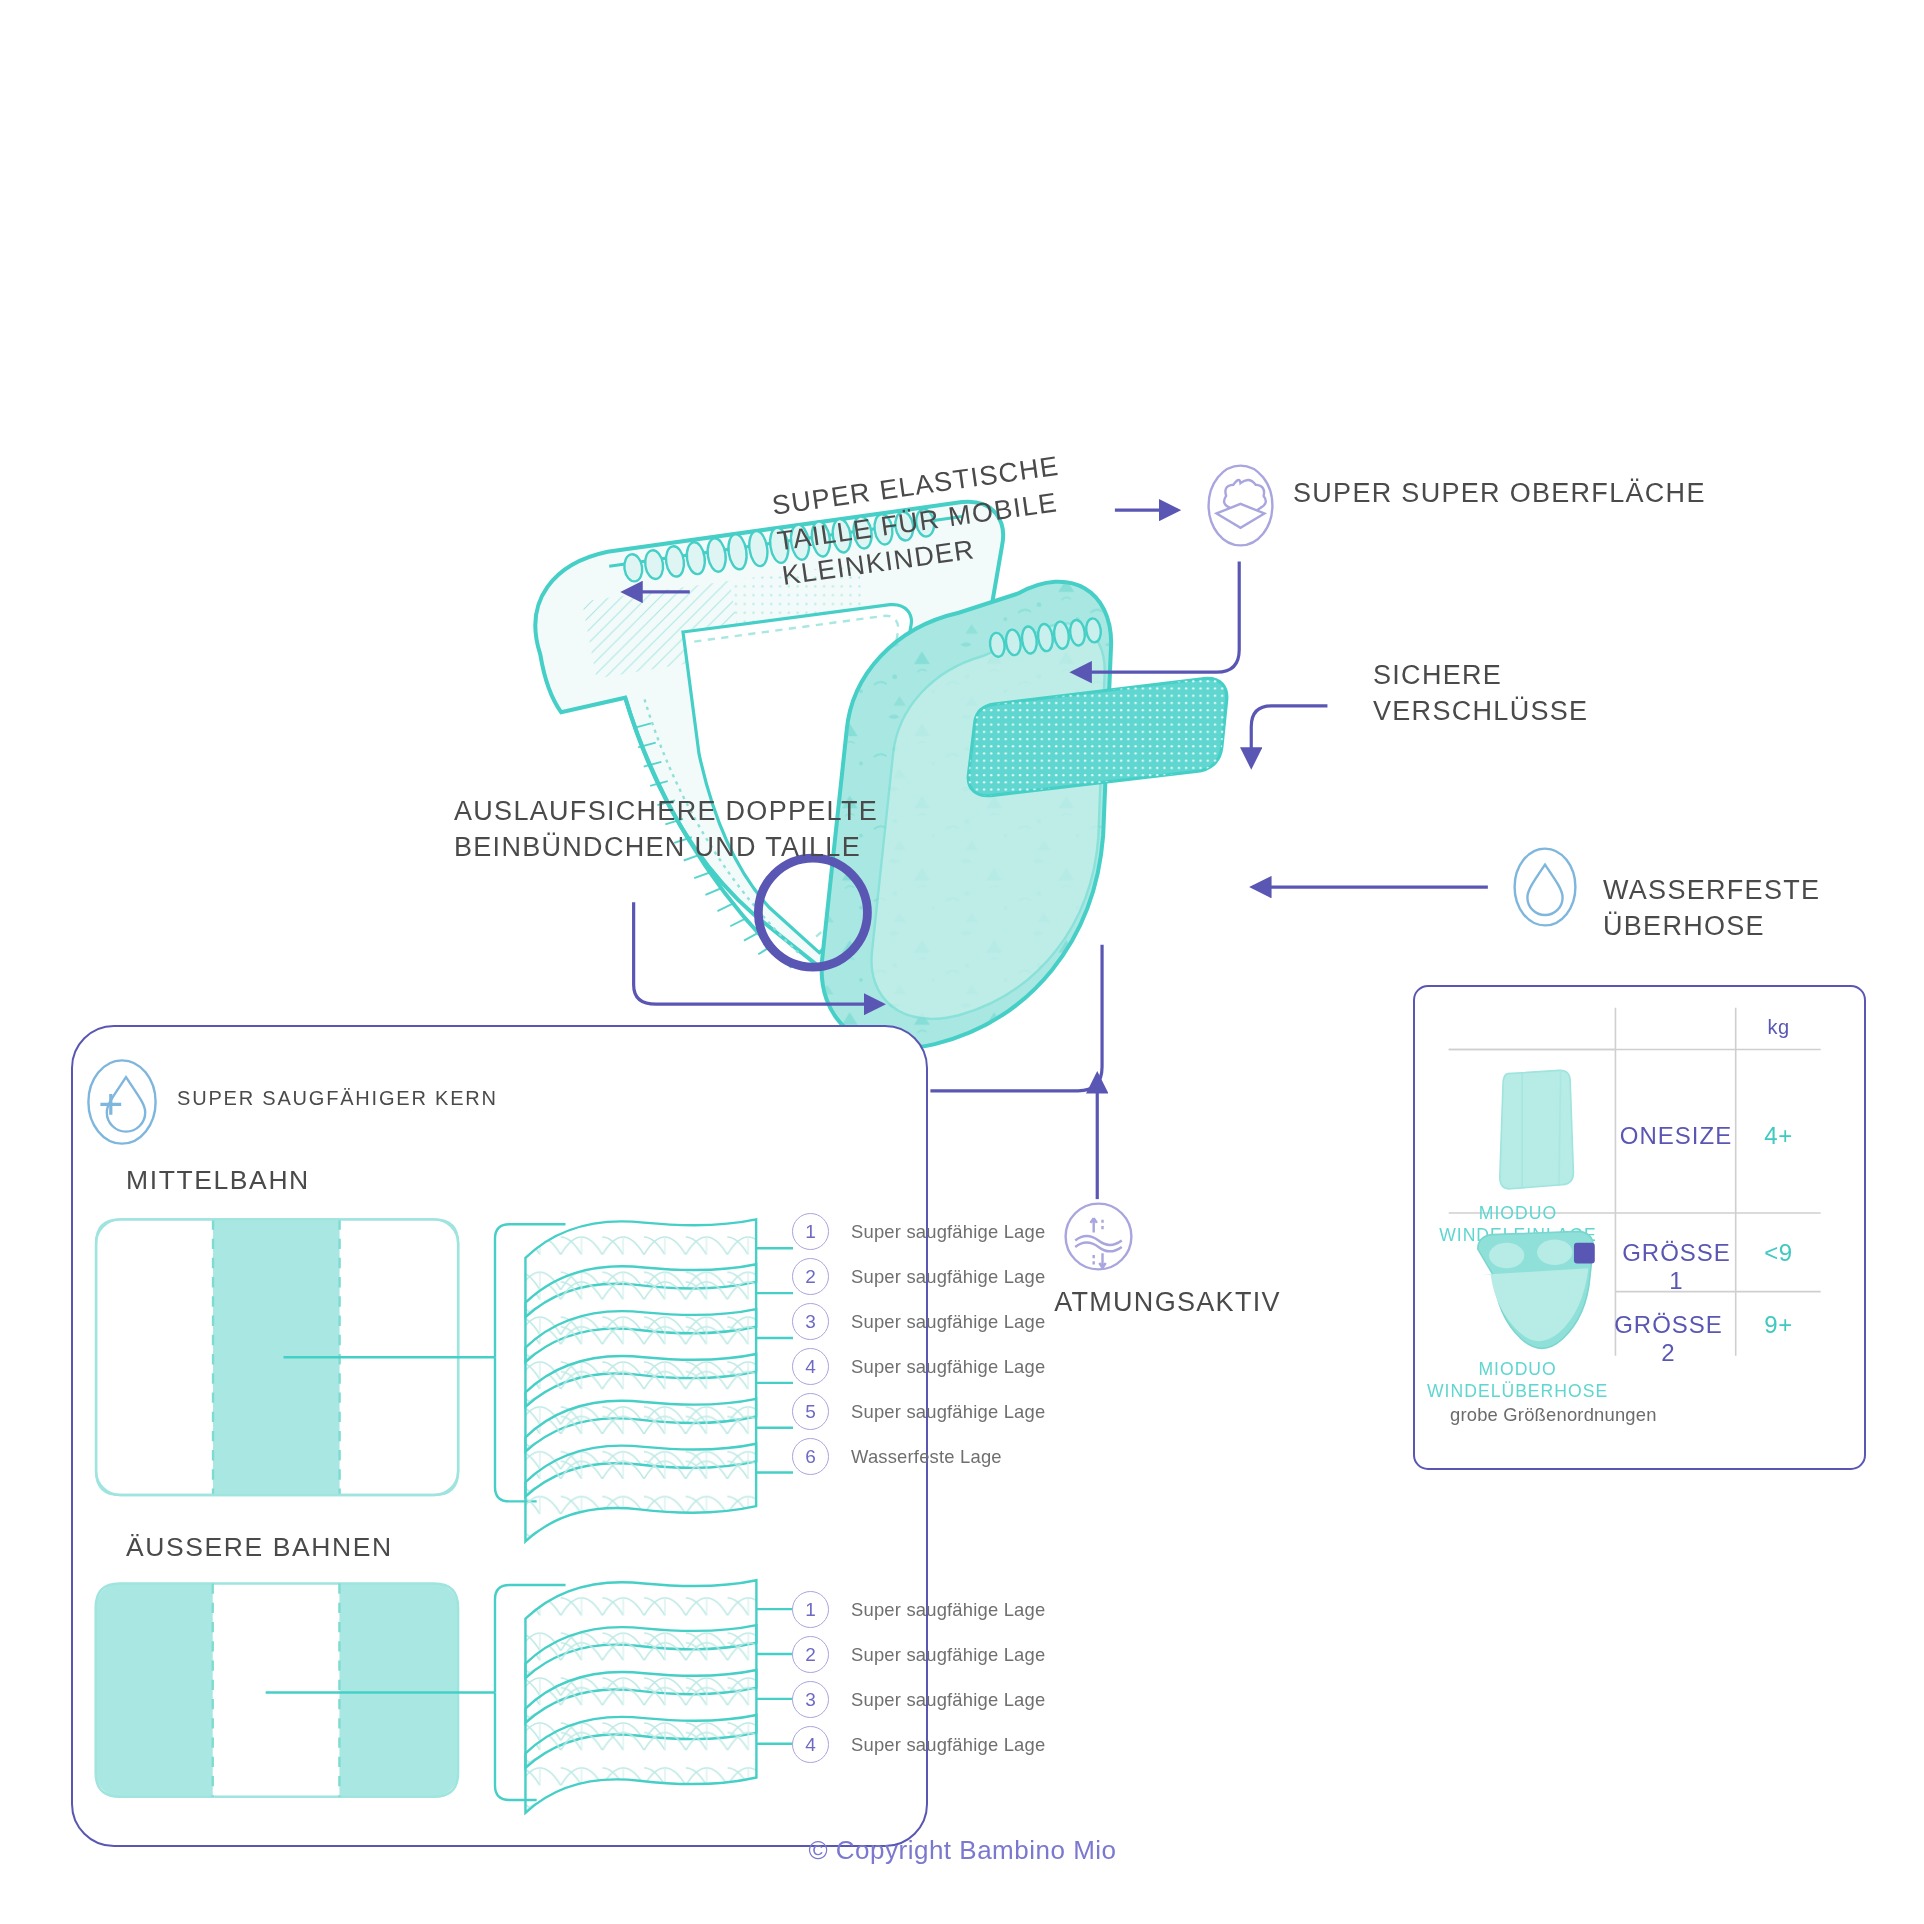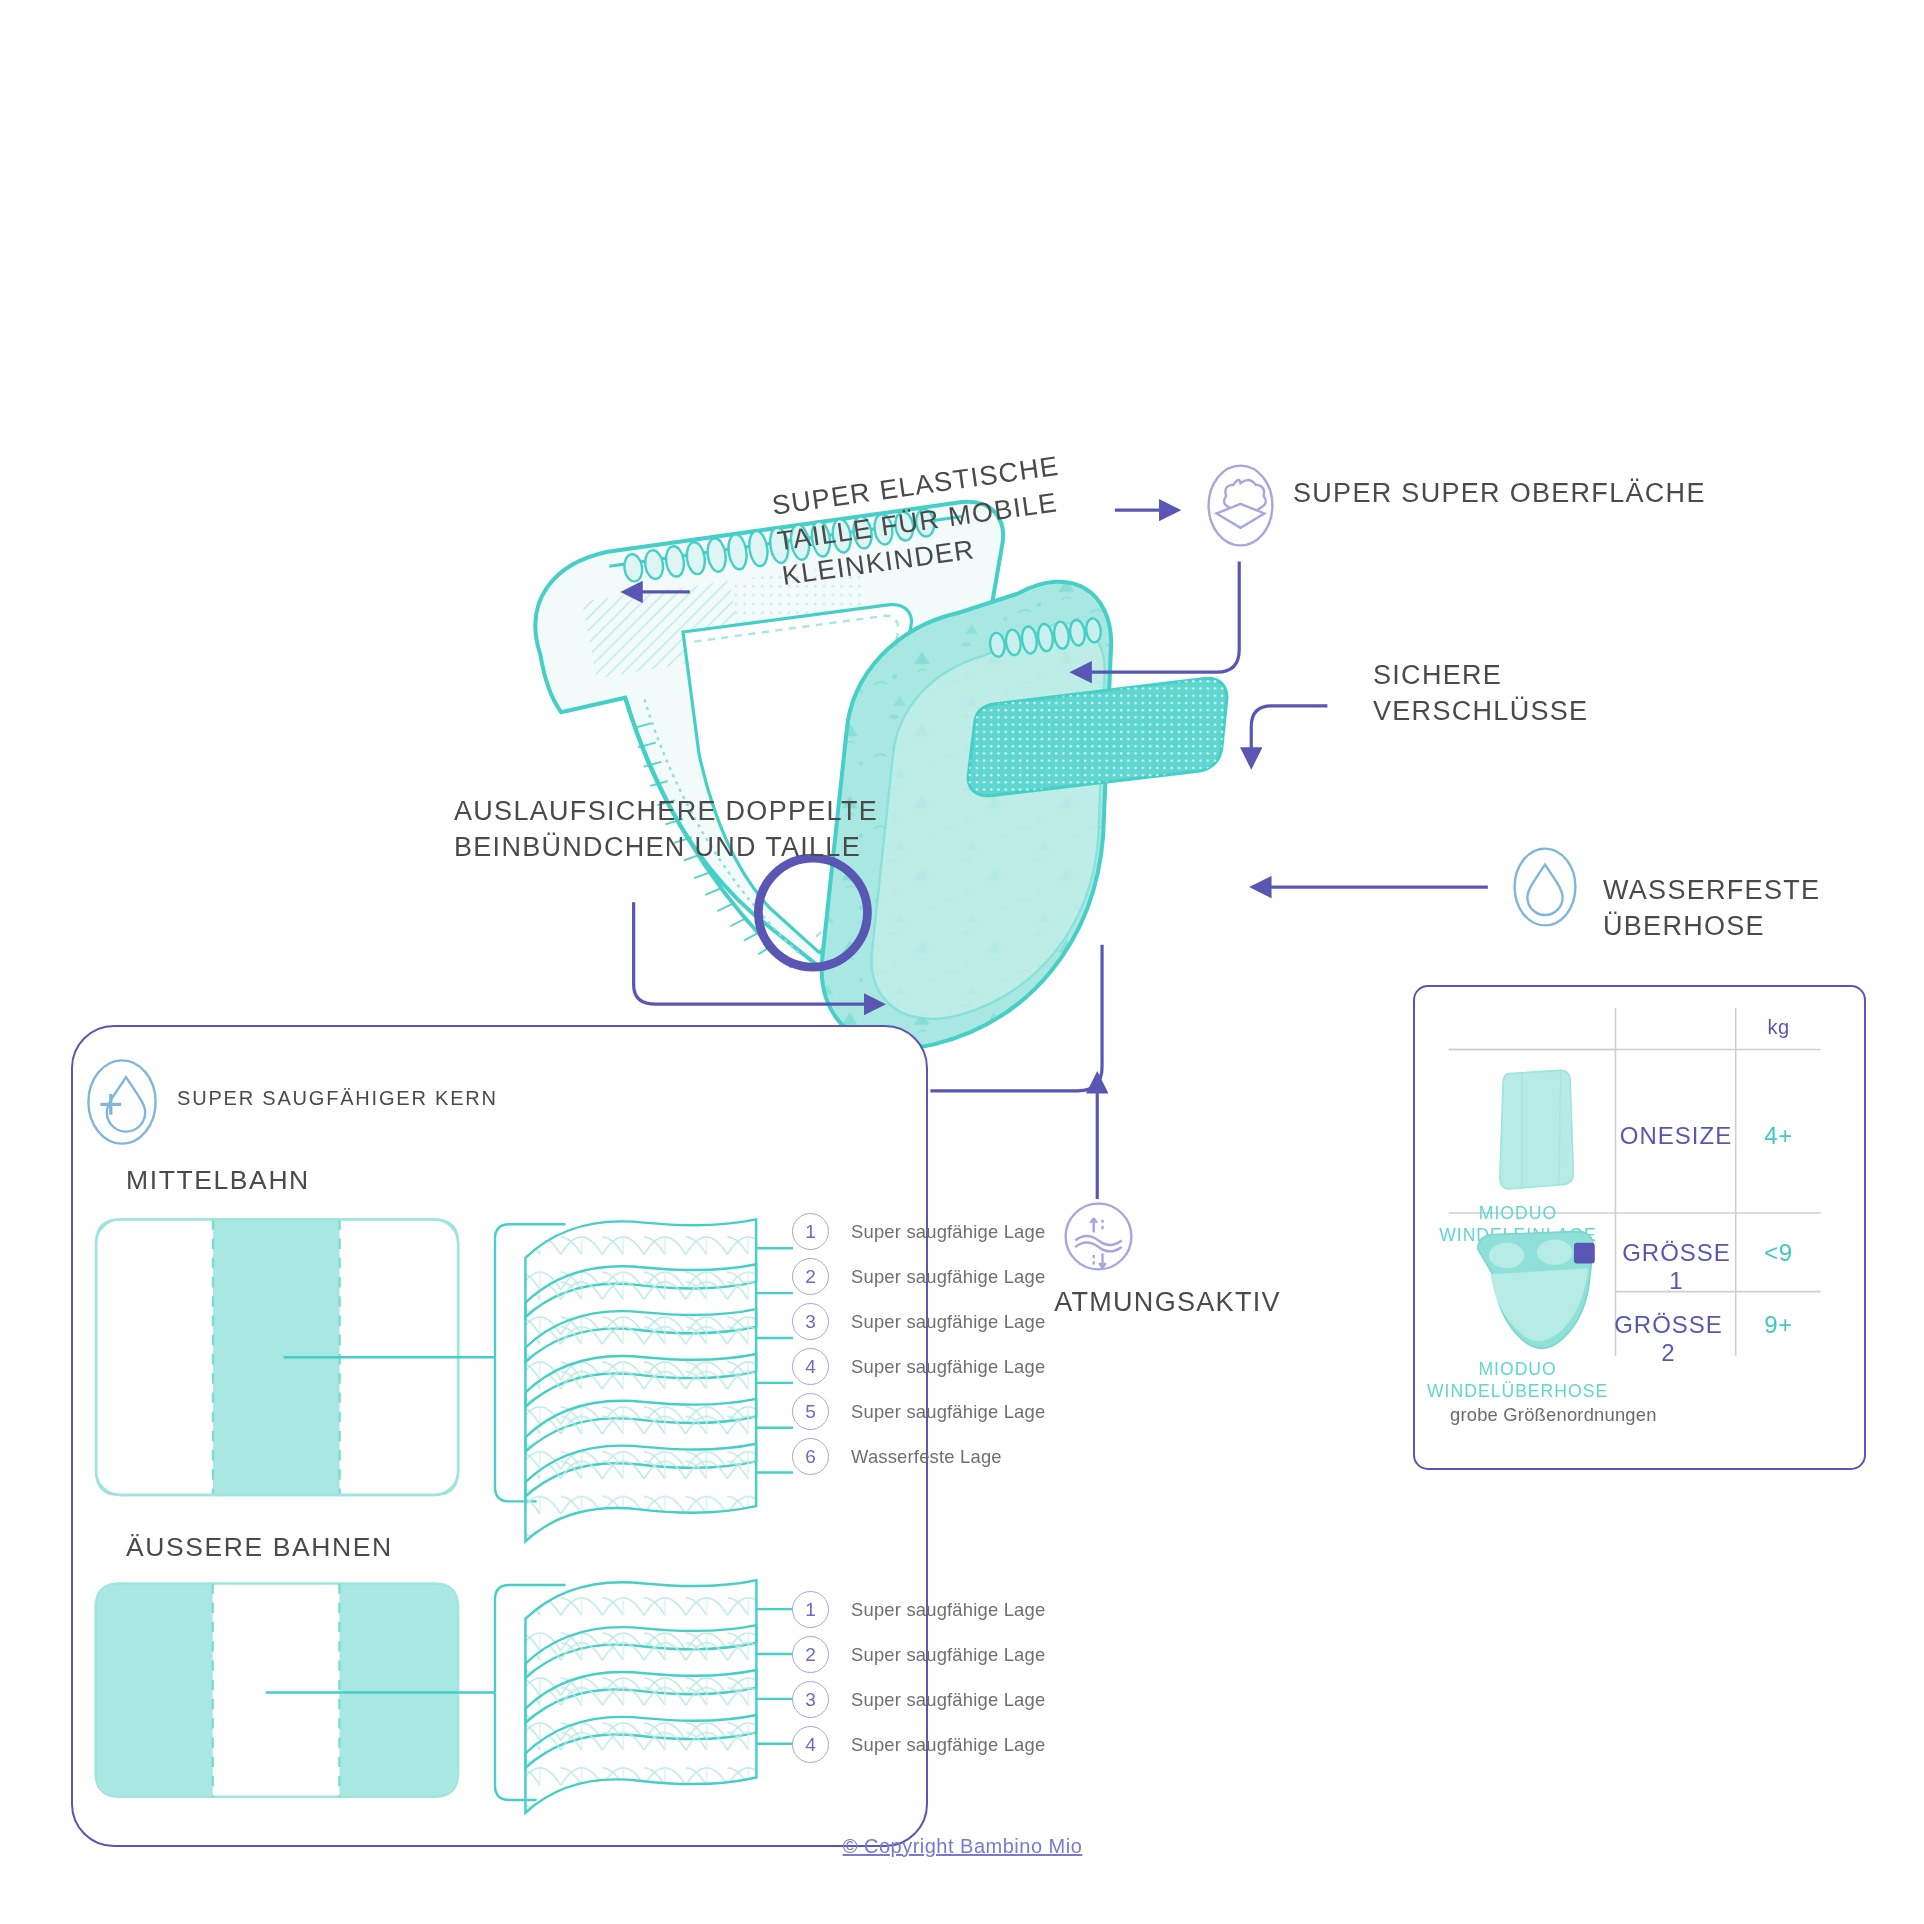--- a/index.html
+++ b/index.html
@@ -21,21 +21,21 @@
   }
   .layer-text{
     color:#6f6f6f;font-size:18.4px;letter-spacing:0.2px;font-weight:400;
   }
   .tbl-size{color:#5a57b4;font-size:24px;letter-spacing:1px;}
   .tbl-kgval{color:#3fc9c0;font-size:24px;letter-spacing:0.5px;}
   .tbl-kghdr{color:#5a57b4;font-size:20px;letter-spacing:0.4px;}
   .prod-name{color:#5fd6cf;font-size:17.6px;letter-spacing:1px;text-align:center;
              line-height:1.26;white-space:pre-line;}
   .footnote{color:#6b6b6b;font-size:18.4px;letter-spacing:0.2px;}
-  .copyright{color:#7b78cf;font-size:20px;letter-spacing:0.5px;text-decoration:underline;}
+  .copyright{color:#7b78cf;font-size:26px;letter-spacing:0.5px;}
 
   
   .card{
     position:absolute;border:2.4px solid #5a57b4;border-radius:43px;background:#fff;
   }
 
   
   .numdot{
     position:absolute;width:35px;height:35px;border-radius:50%;
     border:1.6px solid #a9a5de;color:#6e6ac4;font-size:19px;

